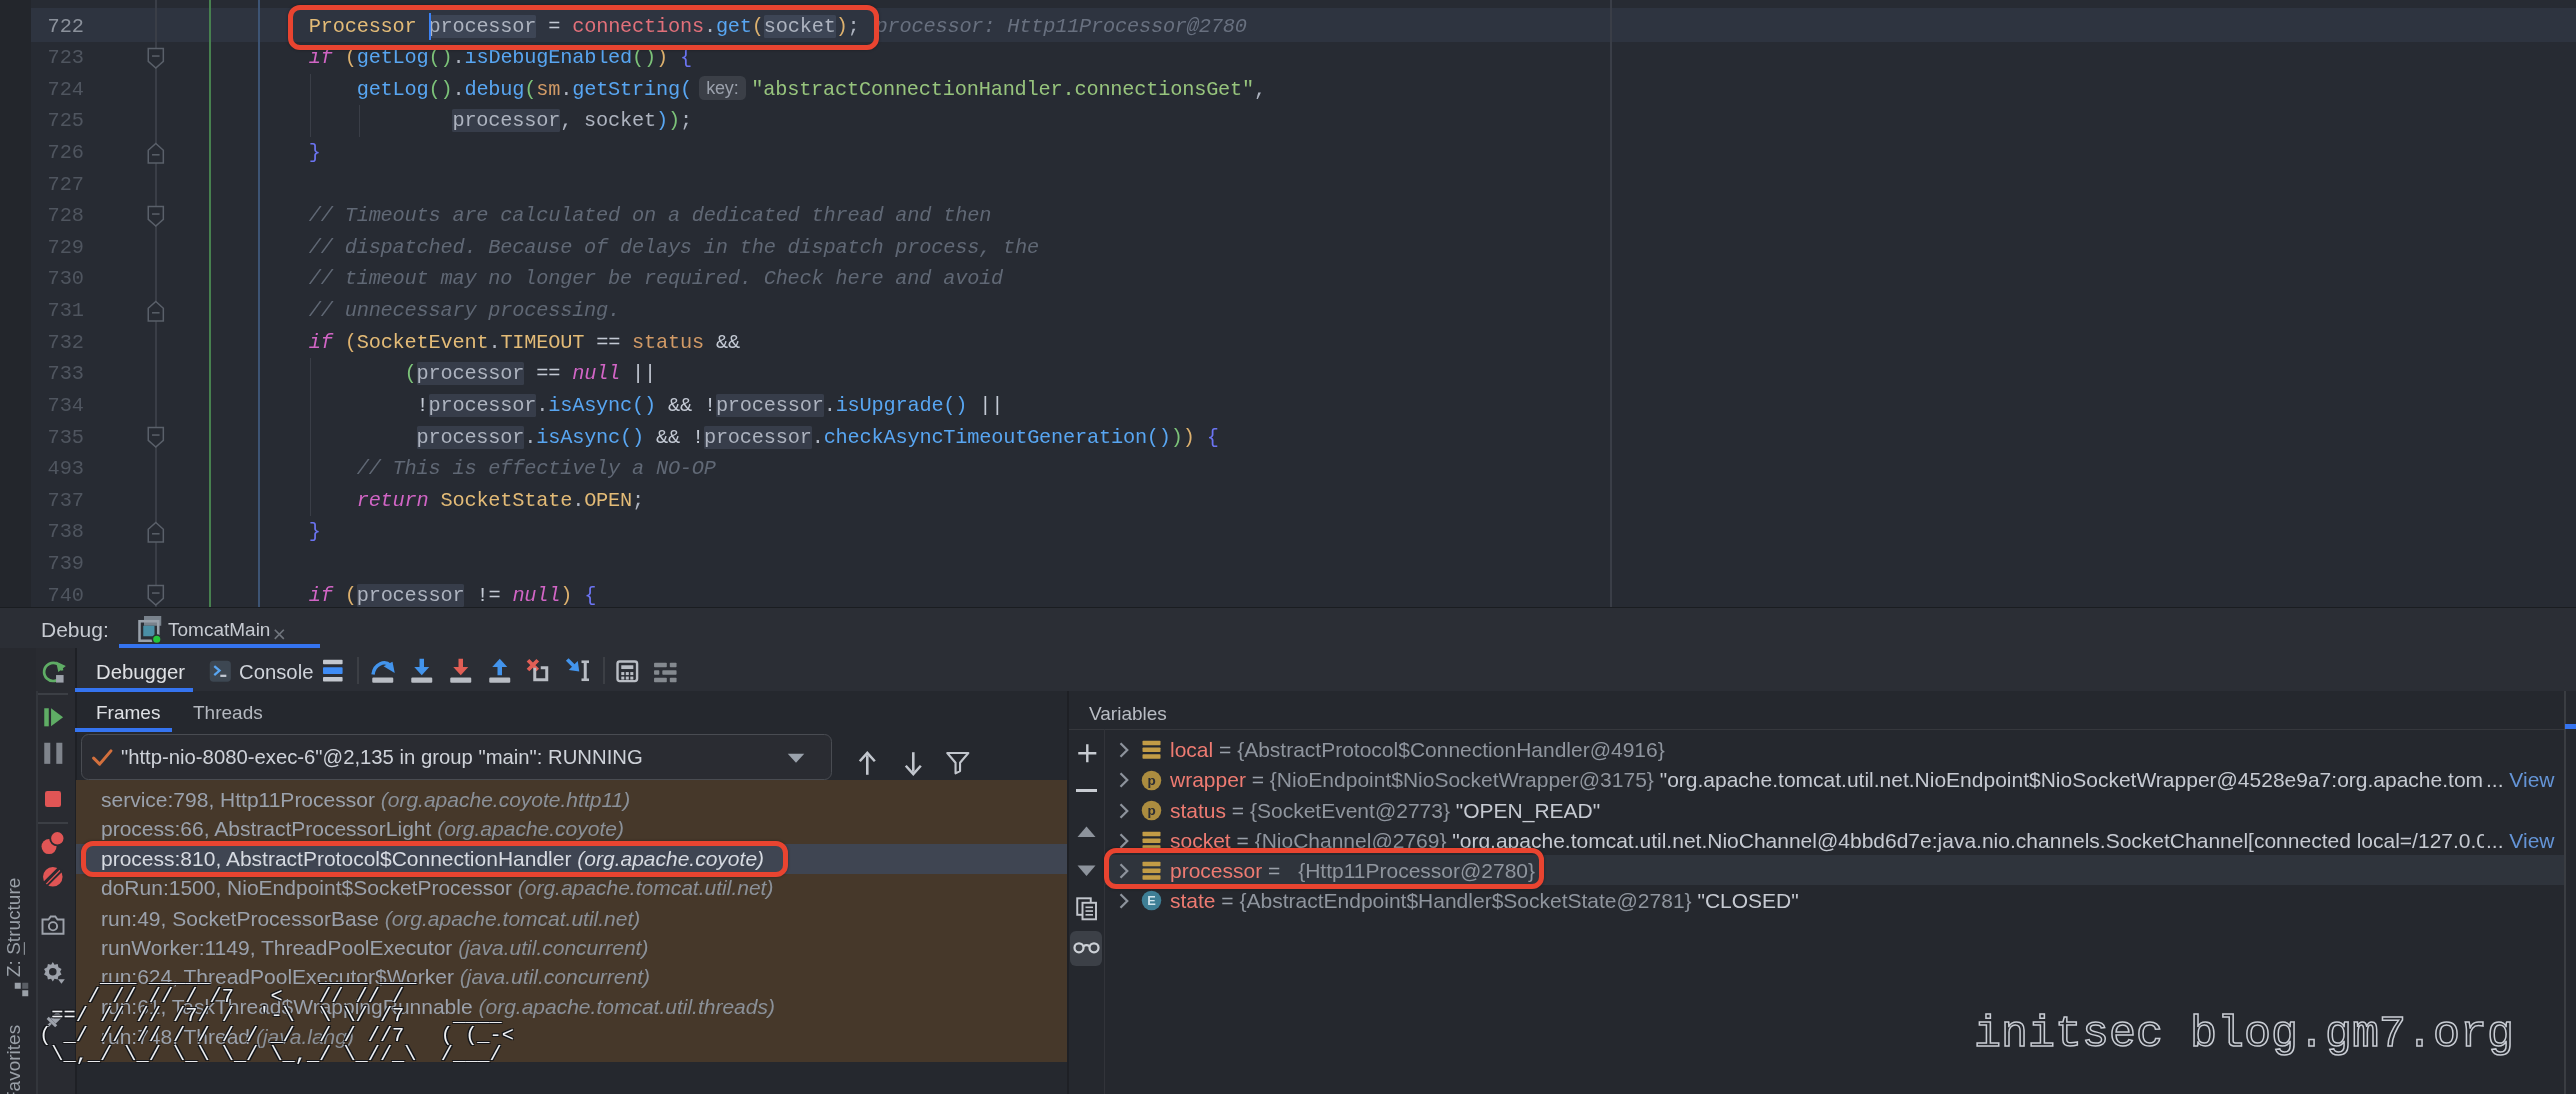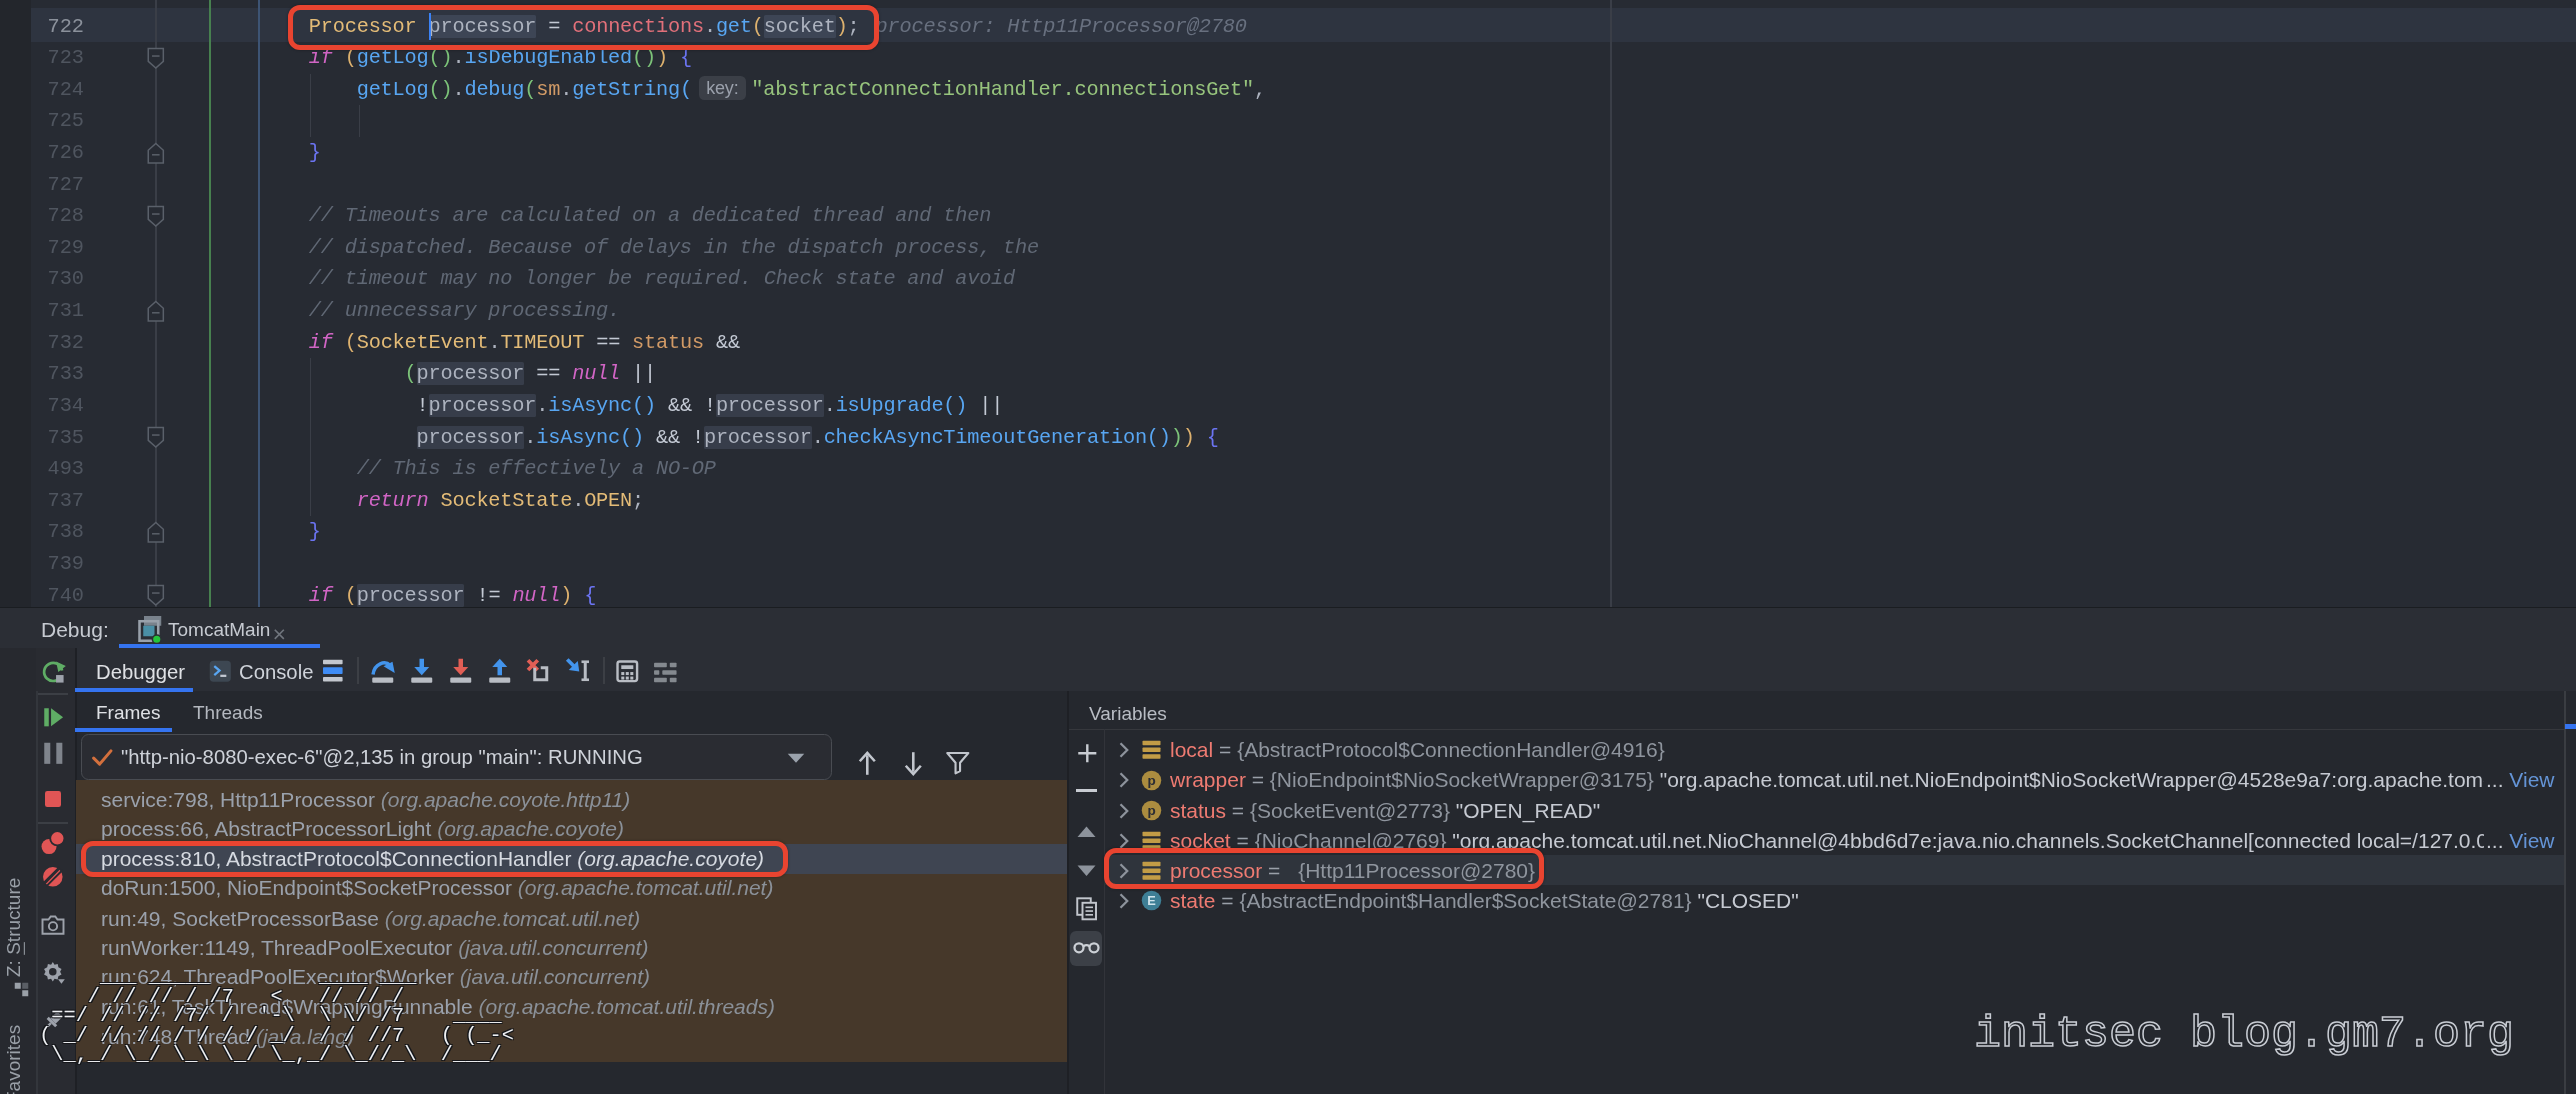--- a/index.html
+++ b/index.html
@@ -78,24 +78,25 @@
         <path d="M3,11 L13,2 L23,11 L23,28 L3,28 Z" fill="#272b33" stroke="#5a606a" stroke-width="2"></path>
         <line x1="8" y1="17" x2="18" y2="17" stroke="#5a606a" stroke-width="2"></line>
       </svg>
 <svg class="abs" style="left:146px;top:584px;" width="19.6" height="22.6" viewBox="0 0 26 30">
         <path d="M3,2 L23,2 L23,19 L13,28 L3,19 Z" fill="#272b33" stroke="#5a606a" stroke-width="2"></path>
         <line x1="8" y1="12" x2="18" y2="12" stroke="#5a606a" stroke-width="2"></line>
       </svg>
 <div class="cl" style="top:10.5px;">        <span class="t">Processor</span> <span class="hl">processor</span> <span class="w">=</span> <span class="f">connections</span>.<span class="b">get</span><span class="p1">(</span><span class="hl">socket</span><span class="p1">)</span>;<span class="hint" style="margin-left:16px;">processor: Http11Processor@2780</span></div>
 <div class="cl" style="top:42px;">        <span class="k">if</span> <span class="p1">(</span><span class="b">getLog</span><span class="p2">()</span>.<span class="b">isDebugEnabled</span><span class="p2">()</span><span class="p1">)</span> <span class="v">{</span></div>
 <div class="cl" style="top:74px;">            <span class="b">getLog</span><span class="p2">()</span>.<span class="b">debug</span><span class="p2">(</span><span class="o">sm</span>.<span class="b">getString</span><span class="b">(</span><span class="pill">key:</span><span class="s">"abstractConnectionHandler.connectionsGet"</span>,</div>
+<div class="cl" style="top:105px;">                    <span class="hl">processor</span>, socket<span class="b">)</span><span class="p2">)</span>;</div>
 <div class="cl" style="top:137px;">        <span class="v">}</span></div>
 <div class="cl" style="top:232px;">        <span class="c">// dispatched. Because of delays in the dispatch process, the</span></div>
 <div class="cl" style="top:200px;">        <span class="c">// Timeouts are calculated on a dedicated thread and then</span></div>
-<div class="cl" style="top:263px;">        <span class="c">// timeout may no longer be required. Check state and avoid</span></div>
+<div class="cl" style="top:263px;">        <span class="c">// timeout may no longer be required. Check here and avoid</span></div>
 <div class="cl" style="top:295px;">        <span class="c">// unnecessary processing.</span></div>
 <div class="cl" style="top:327px;">        <span class="k">if</span> <span class="p1">(</span><span class="t">SocketEvent</span>.<span class="t">TIMEOUT</span> <span class="w">==</span> <span class="o">status</span> <span class="w">&amp;&amp;</span></div>
 <div class="cl" style="top:358px;">                <span class="p2">(</span><span class="hl">processor</span> <span class="w">==</span> <span class="k">null</span> <span class="w">||</span></div>
 <div class="cl" style="top:390px;">                 <span class="w">!</span><span class="hl">processor</span>.<span class="b">isAsync()</span> <span class="w">&amp;&amp;</span> <span class="w">!</span><span class="hl">processor</span>.<span class="b">isUpgrade()</span> <span class="w">||</span></div>
 <div class="cl" style="top:422px;">                 <span class="hl">processor</span>.<span class="b">isAsync()</span> <span class="w">&amp;&amp;</span> <span class="w">!</span><span class="hl">processor</span>.<span class="b">checkAsyncTimeoutGeneration</span><span class="b">()</span><span class="p2">)</span><span class="p1">)</span> <span class="v">{</span></div>
 <div class="cl" style="top:453px;">            <span class="c">// This is effectively a NO-OP</span></div>
 <div class="cl" style="top:485px;">            <span class="k">return</span> <span class="t">SocketState</span>.<span class="t">OPEN</span>;</div>
 <div class="cl" style="top:516px;">        <span class="v">}</span></div>
 <div class="cl" style="top:580px;">        <span class="k">if</span> <span class="p1">(</span><span class="hl">processor</span> <span class="w">!=</span> <span class="k">null</span><span class="p1">)</span> <span class="v">{</span></div>
 <div class="abs" style="left:429px;top:12.8px;width:2.3px;height:27px;background:#3b82f6;"></div>

